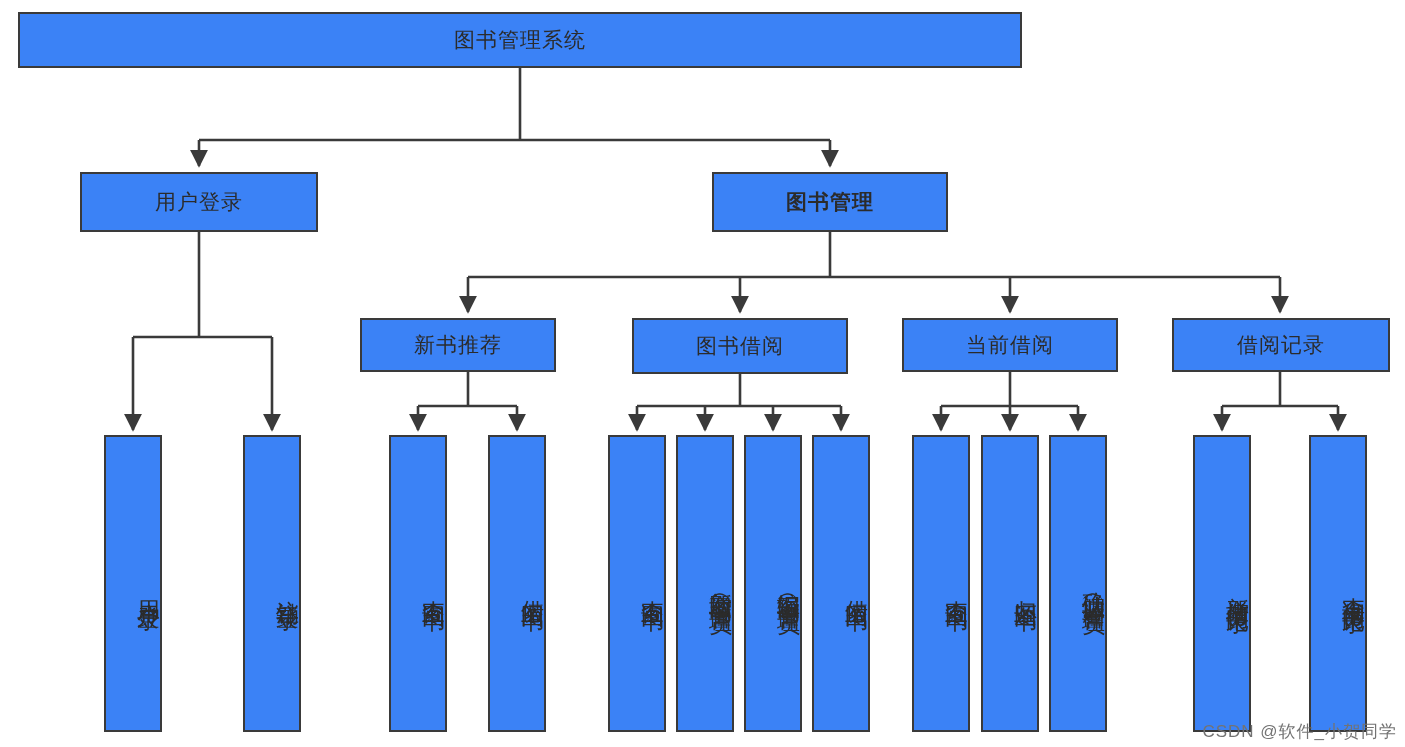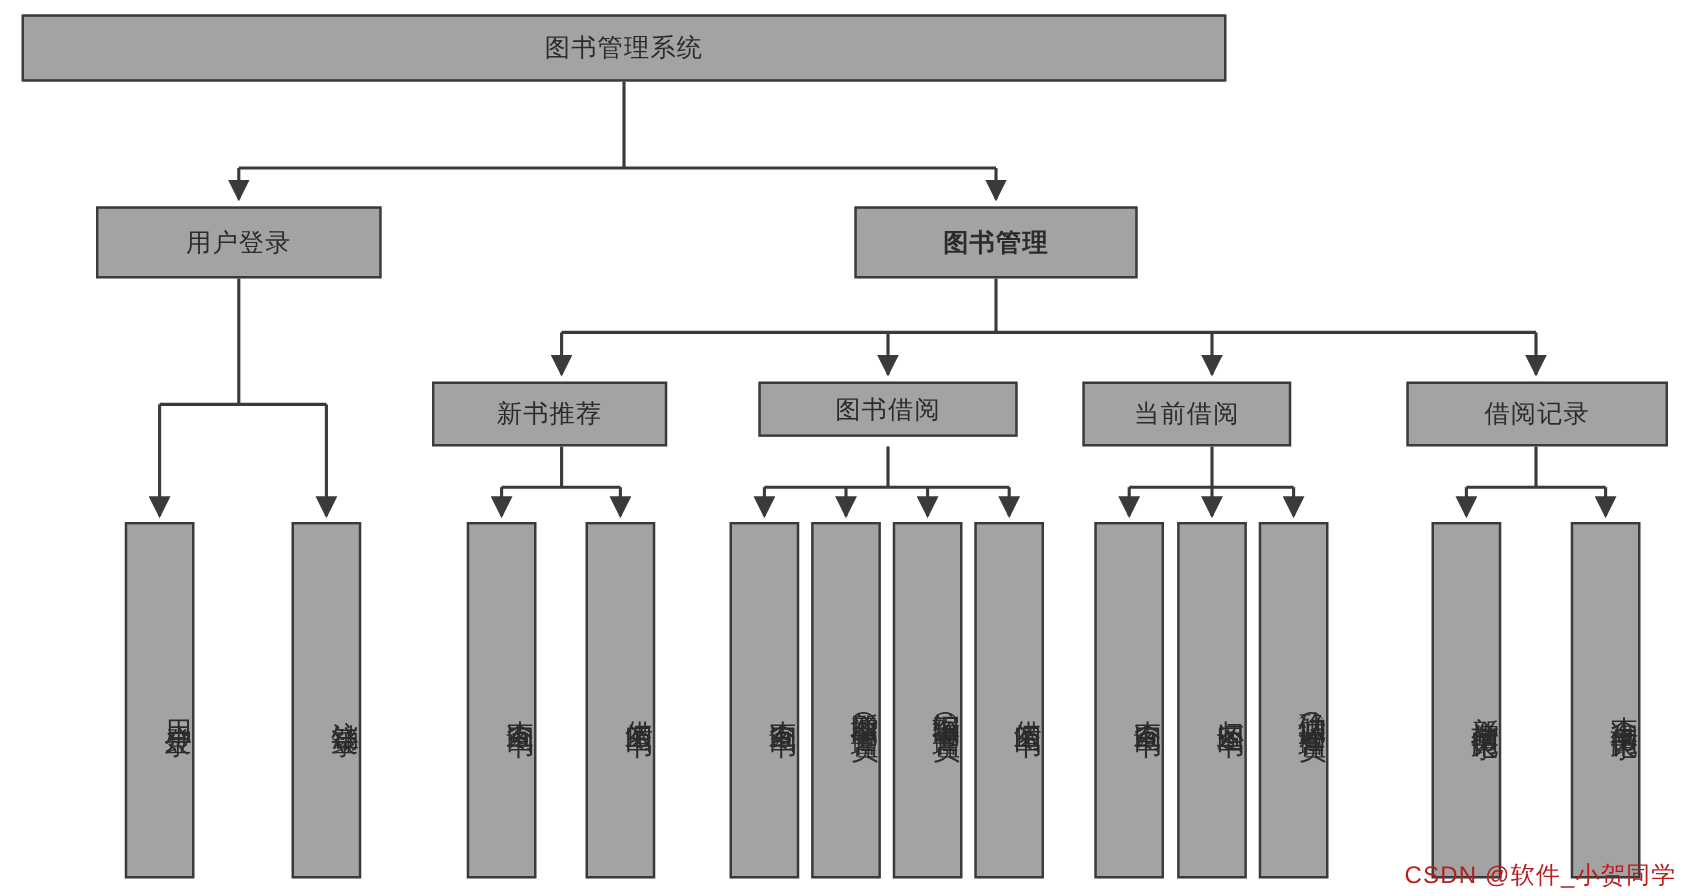--- a/index.html
+++ b/index.html
@@ -8,21 +8,21 @@
     width:1405px;height:747px;
     background:#ffffff;
     font-family:"Liberation Sans","DejaVu Sans",sans-serif;
     overflow:hidden;
     position:relative;
   }
   #diagram{position:absolute;left:0;top:0;width:1405px;height:747px;}
   .node{
     position:absolute;
     box-sizing:border-box;
-    background:#a3a3a3;
+    background:#3b82f6;
     border:2px solid #3a3a3a;
     display:flex;
     align-items:center;
     justify-content:center;
     color:#2b2b2b;
     z-index:2;
   }
   .node.horiz{
     font-size:21px;
     letter-spacing:1px;
@@ -40,22 +40,22 @@
   .node-label{display:block;white-space:pre;}
   .vert .node-label{
     writing-mode:vertical-rl;
     text-orientation:upright;
   }
   svg#links{position:absolute;left:0;top:0;width:1405px;height:747px;z-index:1;}
   #watermark{
     position:absolute;
     right:8px;
     bottom:4px;
-    font-size:20px;
-    color:#b91c1c;
+    font-size:17px;
+    color:#737373;
     letter-spacing:1px;
     z-index:5;
     white-space:nowrap;
     margin-left:18px;
   }
 </style>
 </head>
 <body>
 
 <div id="diagram">
@@ -117,24 +117,24 @@
   <div class="node horiz" style="left:80px;top:172px;width:238px;height:60px;">
     <span class="node-label">用户登录</span>
   </div>
   <div class="node horiz" style="left:712px;top:172px;width:236px;height:60px;font-weight:bold;">
     <span class="node-label">图书管理</span>
   </div>
 
   <div class="node horiz" style="left:360px;top:318px;width:196px;height:54px;">
     <span class="node-label">新书推荐</span>
   </div>
-  <div class="node horiz" style="left:632px;top:318px;width:216px;height:46px;font-family:Liberation Mono, monospace;">
+  <div class="node horiz" style="left:632px;top:318px;width:216px;height:56px;font-family:Liberation Mono, monospace;">
     <span class="node-label">图书借阅</span>
   </div>
-  <div class="node horiz" style="left:902px;top:318px;width:174px;height:54px;align-items:center;">
+  <div class="node horiz" style="left:902px;top:318px;width:216px;height:54px;align-items:center;">
     <span class="node-label">当前借阅</span>
   </div>
   <div class="node horiz" style="left:1172px;top:318px;width:218px;height:54px;">
     <span class="node-label">借阅记录</span>
   </div>
 
   <div class="node vert" style="left:104px;top:435px;width:58px;height:297px;">
     <span class="node-label">用户登录</span>
   </div>
   <div class="node vert" style="left:243px;top:435px;width:58px;height:297px;">

